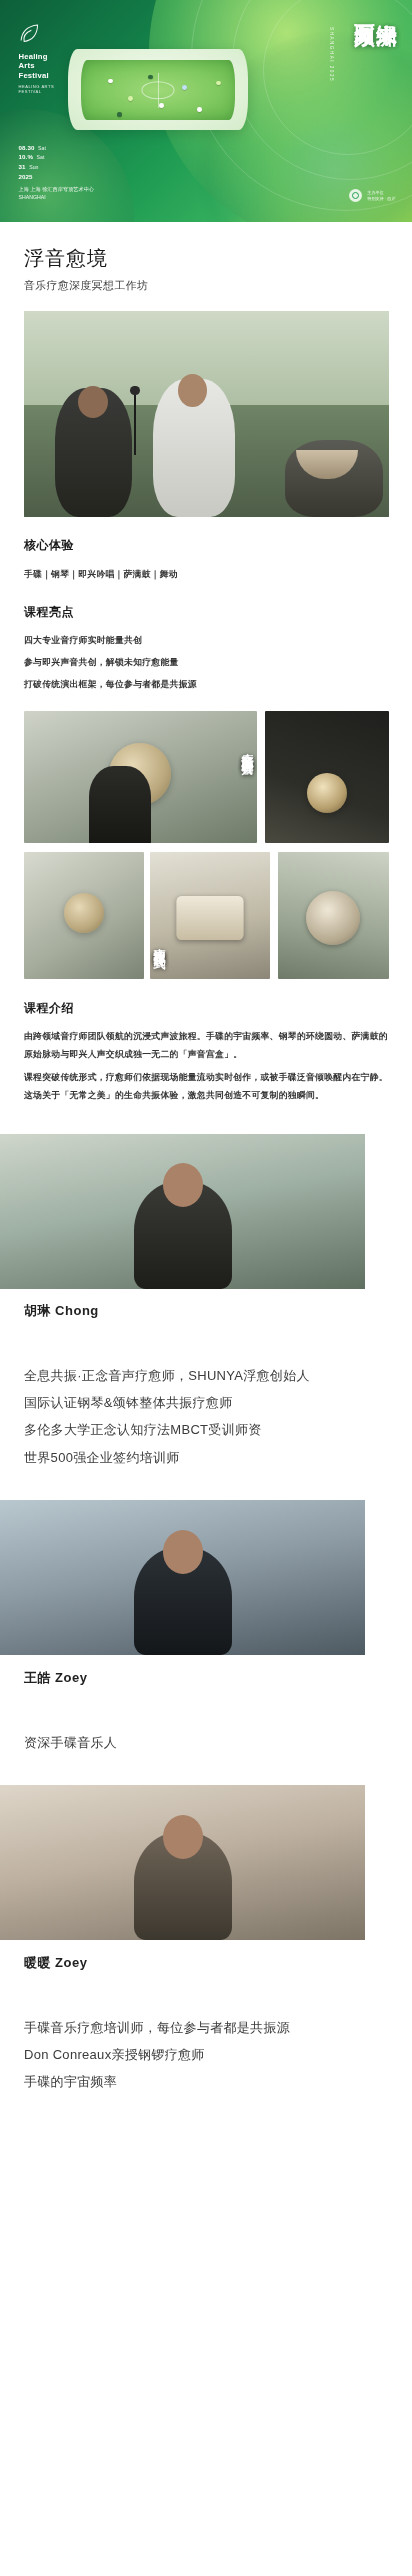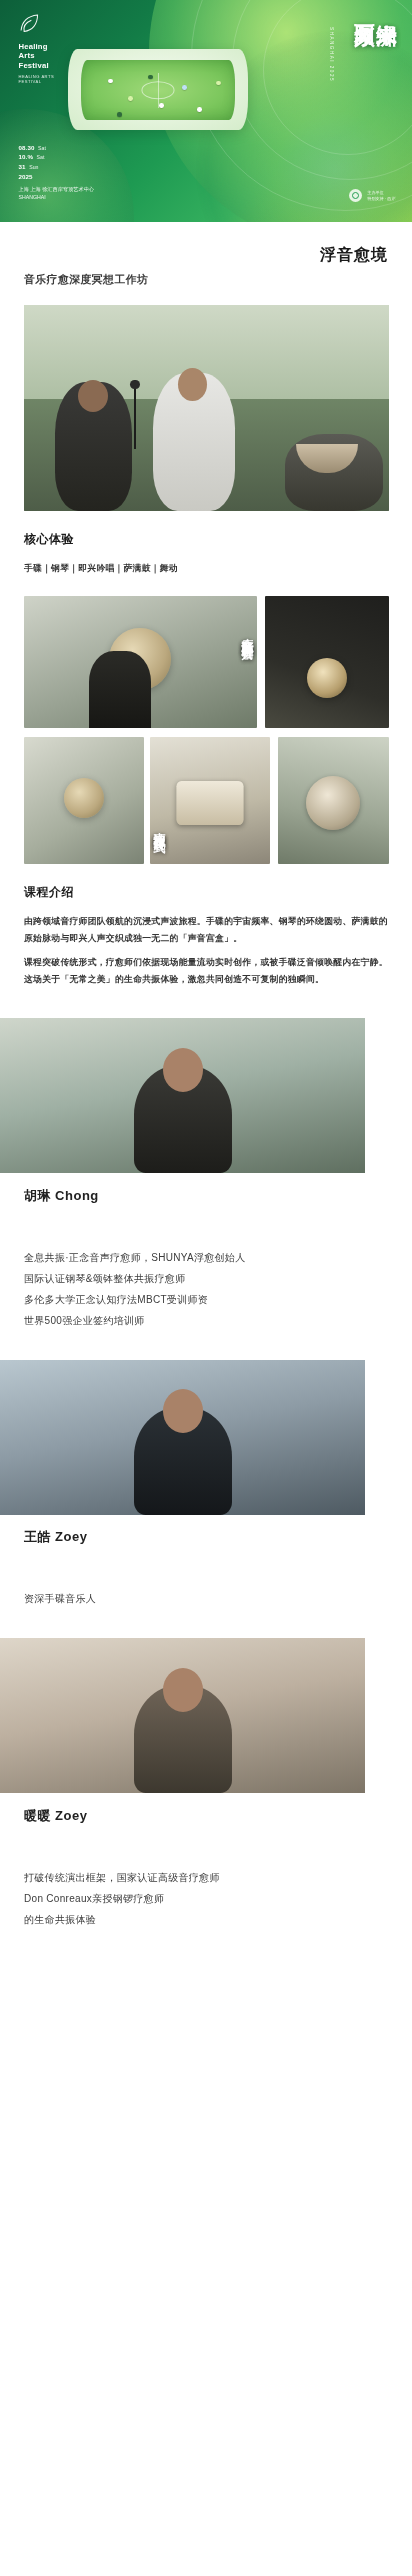--- a/index.html
+++ b/index.html
@@ -87,21 +87,21 @@
     box-shadow: 0 0.5px 1px rgba(0,0,0,0.3);
   }
   .dot-person.green { background: #d7f3a8; }
   .dot-person.dark { background: #2f6b3c; }
   .dot-person.blue { background: #bfe0f5; }
 
   
   .logo-block {
     position: absolute;
     left: 18.5px;
-    top: 13px;
+    top: 23px;
     width: 47px;
   }
   .logo-mark {
     width: 20.6px; height: 20.6px;
     margin-bottom: 6.2px;
     opacity: 0.95;
   }
   .logo-text {
     font-size: 7.7px;
     line-height: 1.25;
@@ -187,30 +187,29 @@
   .sp-text { line-height: 1.4; }
 
   
   .body-wrap {
     padding: 0 0 31px 0;
   }
   .title-band {
     padding: 23px 24px 17.5px 24px;
   }
   .t-main {
-    font-size: 16px;
-    font-weight: 700;
+    font-size: 20px;
+    font-weight: 400;
     letter-spacing: 1px;
     color: #1b1b1b;
     margin-bottom: 7.2px;
-    text-align: right;
   }
   .t-sub {
     font-size: 10.8px;
-    font-weight: 700;
+    font-weight: 400;
     letter-spacing: 0.5px;
     color: #3c3c3c;
   }
 
   .photo {
     width: 365px;
     margin: 0 auto;
     display: block;
     border-radius: 1px;
     overflow: hidden;
@@ -372,21 +371,21 @@
   .sp-photo.p2 .person { background: linear-gradient(180deg,#2b3136,#14171a); }
   .sp-photo.p3 .person { background: linear-gradient(180deg,#6f6457,#3d382f); }
   .sp-photo.p4 .person { background: linear-gradient(180deg,#4a4f55,#23262a); }
   .sp-name {
     font-size: 13px;
     font-weight: 700;
     letter-spacing: 0.5px;
     margin: 13.4px 0 8.2px 0;
   }
   .sp-bio {
-    font-size: 10px;
+    font-size: 13px;
     line-height: 2.1;
     color: #3b3b3b;
     letter-spacing: 0.3px;
     margin-top: 42px;
   }
 </style>
 </head>
 <body>
 
 <div class="page">
@@ -483,20 +482,26 @@
           <div class="head"></div>
         </div>
       <div class="bowl"></div>
     </div>
 
     <div class="section">
       <div class="h2">核心体验</div>
       <div class="p">手碟｜钢琴｜即兴吟唱｜萨满鼓｜舞动</div>
     </div>
 
+    <div class="section">
+      <div class="h2">课程亮点</div>
+      <div class="p p-tight">四大专业音疗师实时能量共创</div>
+      <div class="p p-tight">参与即兴声音共创，解锁未知疗愈能量</div>
+      <div class="p p-tight">打破传统演出框架，每位参与者都是共振源</div>
+    </div>
 
     <div class="collage">
       <div class="cell c1">
         <div class="gong"></div>
         <div class="hand-fig"></div>
       </div>
       <div class="cell c2">
         <div class="gong small" style="top:62%;background:radial-gradient(circle at 40% 35%,#f0e2bd,#b79f6e 60%,#6d5c38)"></div>
       </div>
       <div class="cell c3">
@@ -548,23 +553,23 @@
       </div>
 
       <div class="speaker">
         <div class="sp-photo p3">
           <div class="person">
               <div class="head"></div>
             </div>
         </div>
         <div class="sp-name">暖暖 Zoey</div>
         <div class="sp-bio">
-          <div>打破传统演出框架，国家认证高级音疗愈师</div>
+          <div>手碟音乐疗愈培训师，每位参与者都是共振源</div>
           <div>Don Conreaux亲授钢锣疗愈师</div>
-          <div>的生命共振体验</div>
+          <div>手碟的宇宙频率</div>
         </div>
       </div>
 
 
     </div>
   </div>
 </div>
 
 
 </body></html>

